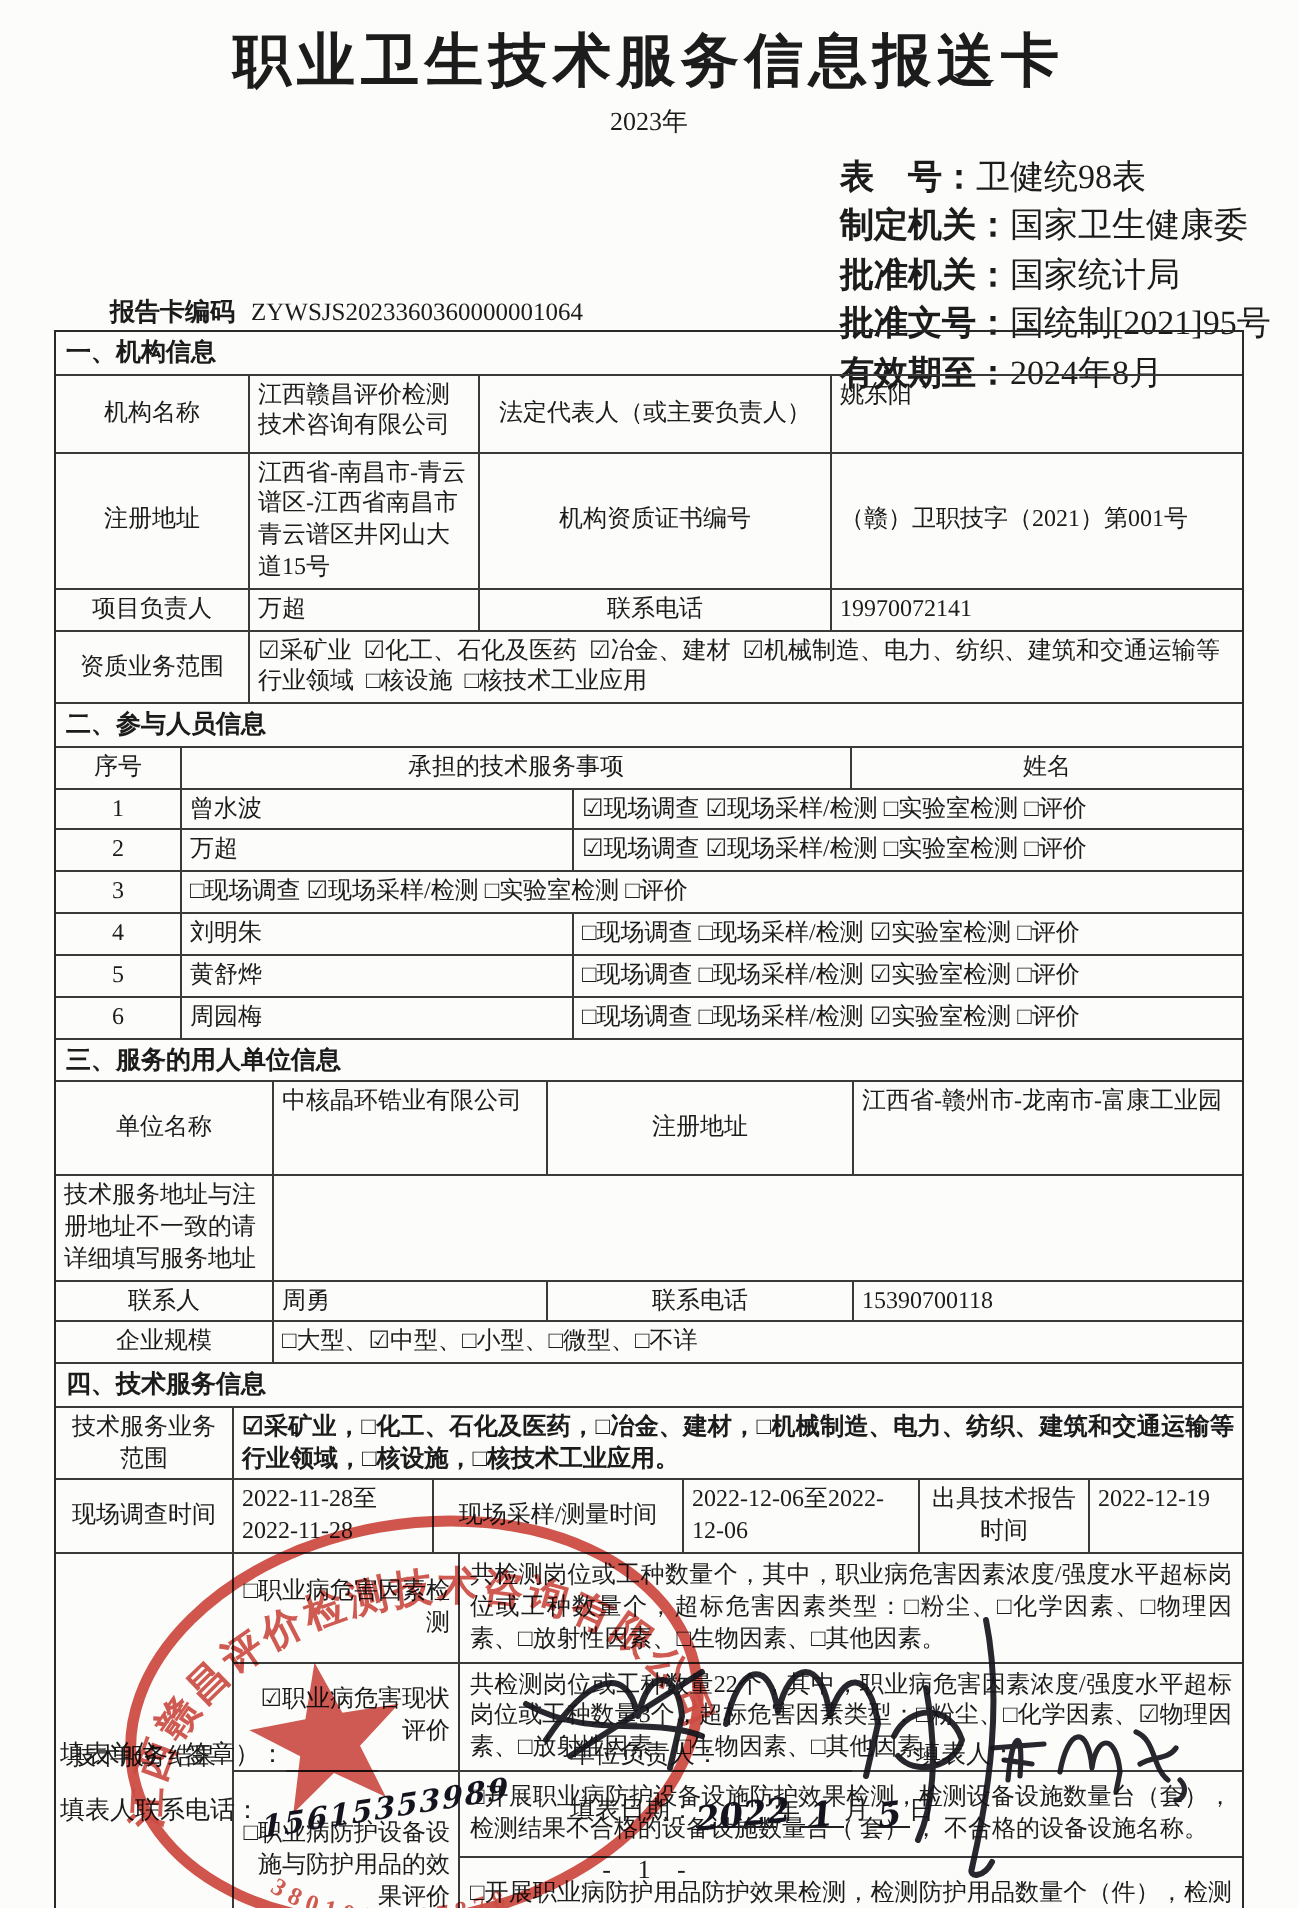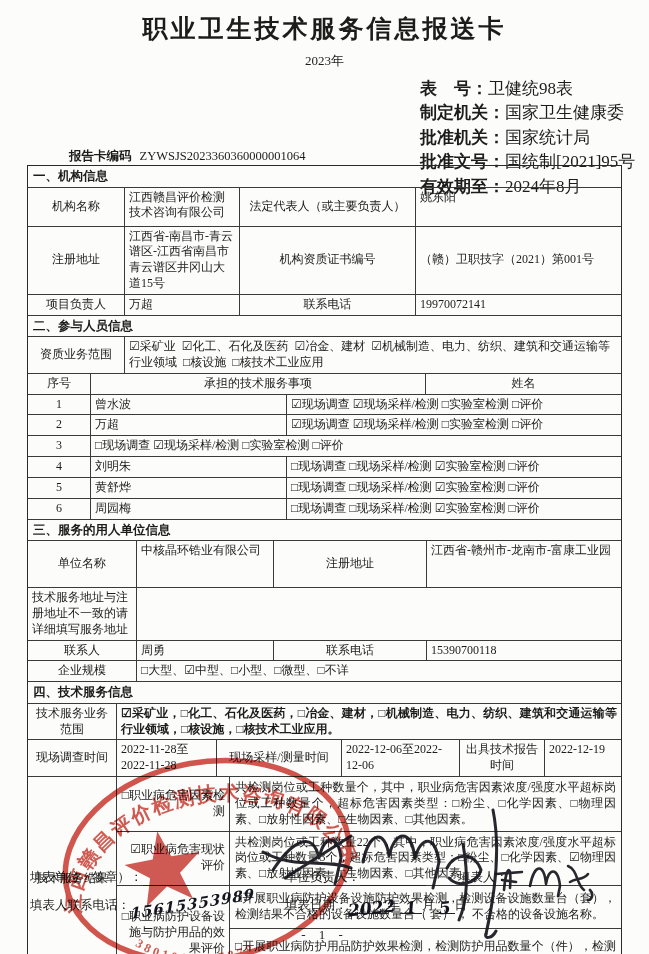--- a/index.html
+++ b/index.html
@@ -4,27 +4,27 @@
 <style>
   html,body{margin:0;padding:0;}
   body{background:#e8e8e8;}
   .page{
     position:relative; width:649px; height:954px; margin:0 auto;
     background:#fcfcfa; overflow:hidden;
     font-family:"Liberation Serif","DejaVu Serif",serif;
     color:#1c1c1c; font-size:12px; line-height:1.32;
   }
   .doc-title{position:absolute; top:12px; left:0; width:100%; text-align:center;
-    font-size:25px; font-weight:bold; letter-spacing:3px;}
+    font-size:29px; font-weight:bold; letter-spacing:3px;}
   .doc-year{position:absolute; top:52px; left:0; width:100%; text-align:center; font-size:13px;}
   .meta{position:absolute; top:78px; left:420px; width:225px;}
   .meta-row{display:flex; margin-bottom:2px; font-size:17px;}
   .meta-row .ml{white-space:pre; font-weight:bold;}
   .meta-row .mv{}
-  .report-code{position:absolute; top:148px; left:69px; font-size:12.5px;font-family:Liberation Serif, serif;}
+  .report-code{position:absolute; top:148px; left:55px; font-size:12.5px;font-family:Liberation Serif, serif;}
   .report-code .rl{font-weight:bold; margin-right:8px;}
 
   .form{position:absolute; top:165px; left:27px; width:595px;
     border:1.8px solid #2a2a2a; box-sizing:border-box; background:transparent;}
   .trow{display:flex; border-top:1px solid #3a3a3a; align-items:stretch;}
   .trow:first-child{border-top:none;}
   .cell{border-left:1px solid #3a3a3a; padding:2px 4px; box-sizing:border-box;
     display:flex; align-items:center;}
   .cell:first-child{border-left:none;}
   .lbl{justify-content:center; text-align:center;}
@@ -127,28 +127,28 @@
       <div class="cell val w115">江西省-南昌市-青云谱区-江西省南昌市青云谱区井冈山大道15号</div>
       <div class="cell lbl w176">机构资质证书编号</div>
       <div class="cell val grow">（赣）卫职技字（2021）第001号</div>
     </div>
     <div class="trow h19">
       <div class="cell lbl w96">项目负责人</div>
       <div class="cell val w115">万超</div>
       <div class="cell lbl w176">联系电话</div>
       <div class="cell val grow">19970072141</div>
     </div>
-    <div class="trow">
-        <div class="sec-title grow">二、参与人员信息</div>
-      </div>
-
     <div class="trow h34">
       <div class="cell lbl w96">资质业务范围</div>
       <div class="cell val grow pre">☑采矿业  ☑化工、石化及医药  ☑冶金、建材  ☑机械制造、电力、纺织、建筑和交通运输等行业领域  □核设施  □核技术工业应用</div>
     </div>
+
+    <div class="trow">
+        <div class="sec-title grow">二、参与人员信息</div>
+      </div>
     <div class="trow h16">
       <div class="cell lbl w62">序号</div>
       <div class="cell lbl grow">承担的技术服务事项</div>
       <div class="cell lbl w196">姓名</div>
     </div>
     <div class="trow h15">
       <div class="cell lbl w62">1</div>
       <div class="cell val w196">曾水波</div>
       <div class="cell val grow">☑现场调查 ☑现场采样/检测 □实验室检测 □评价</div>
     </div>

